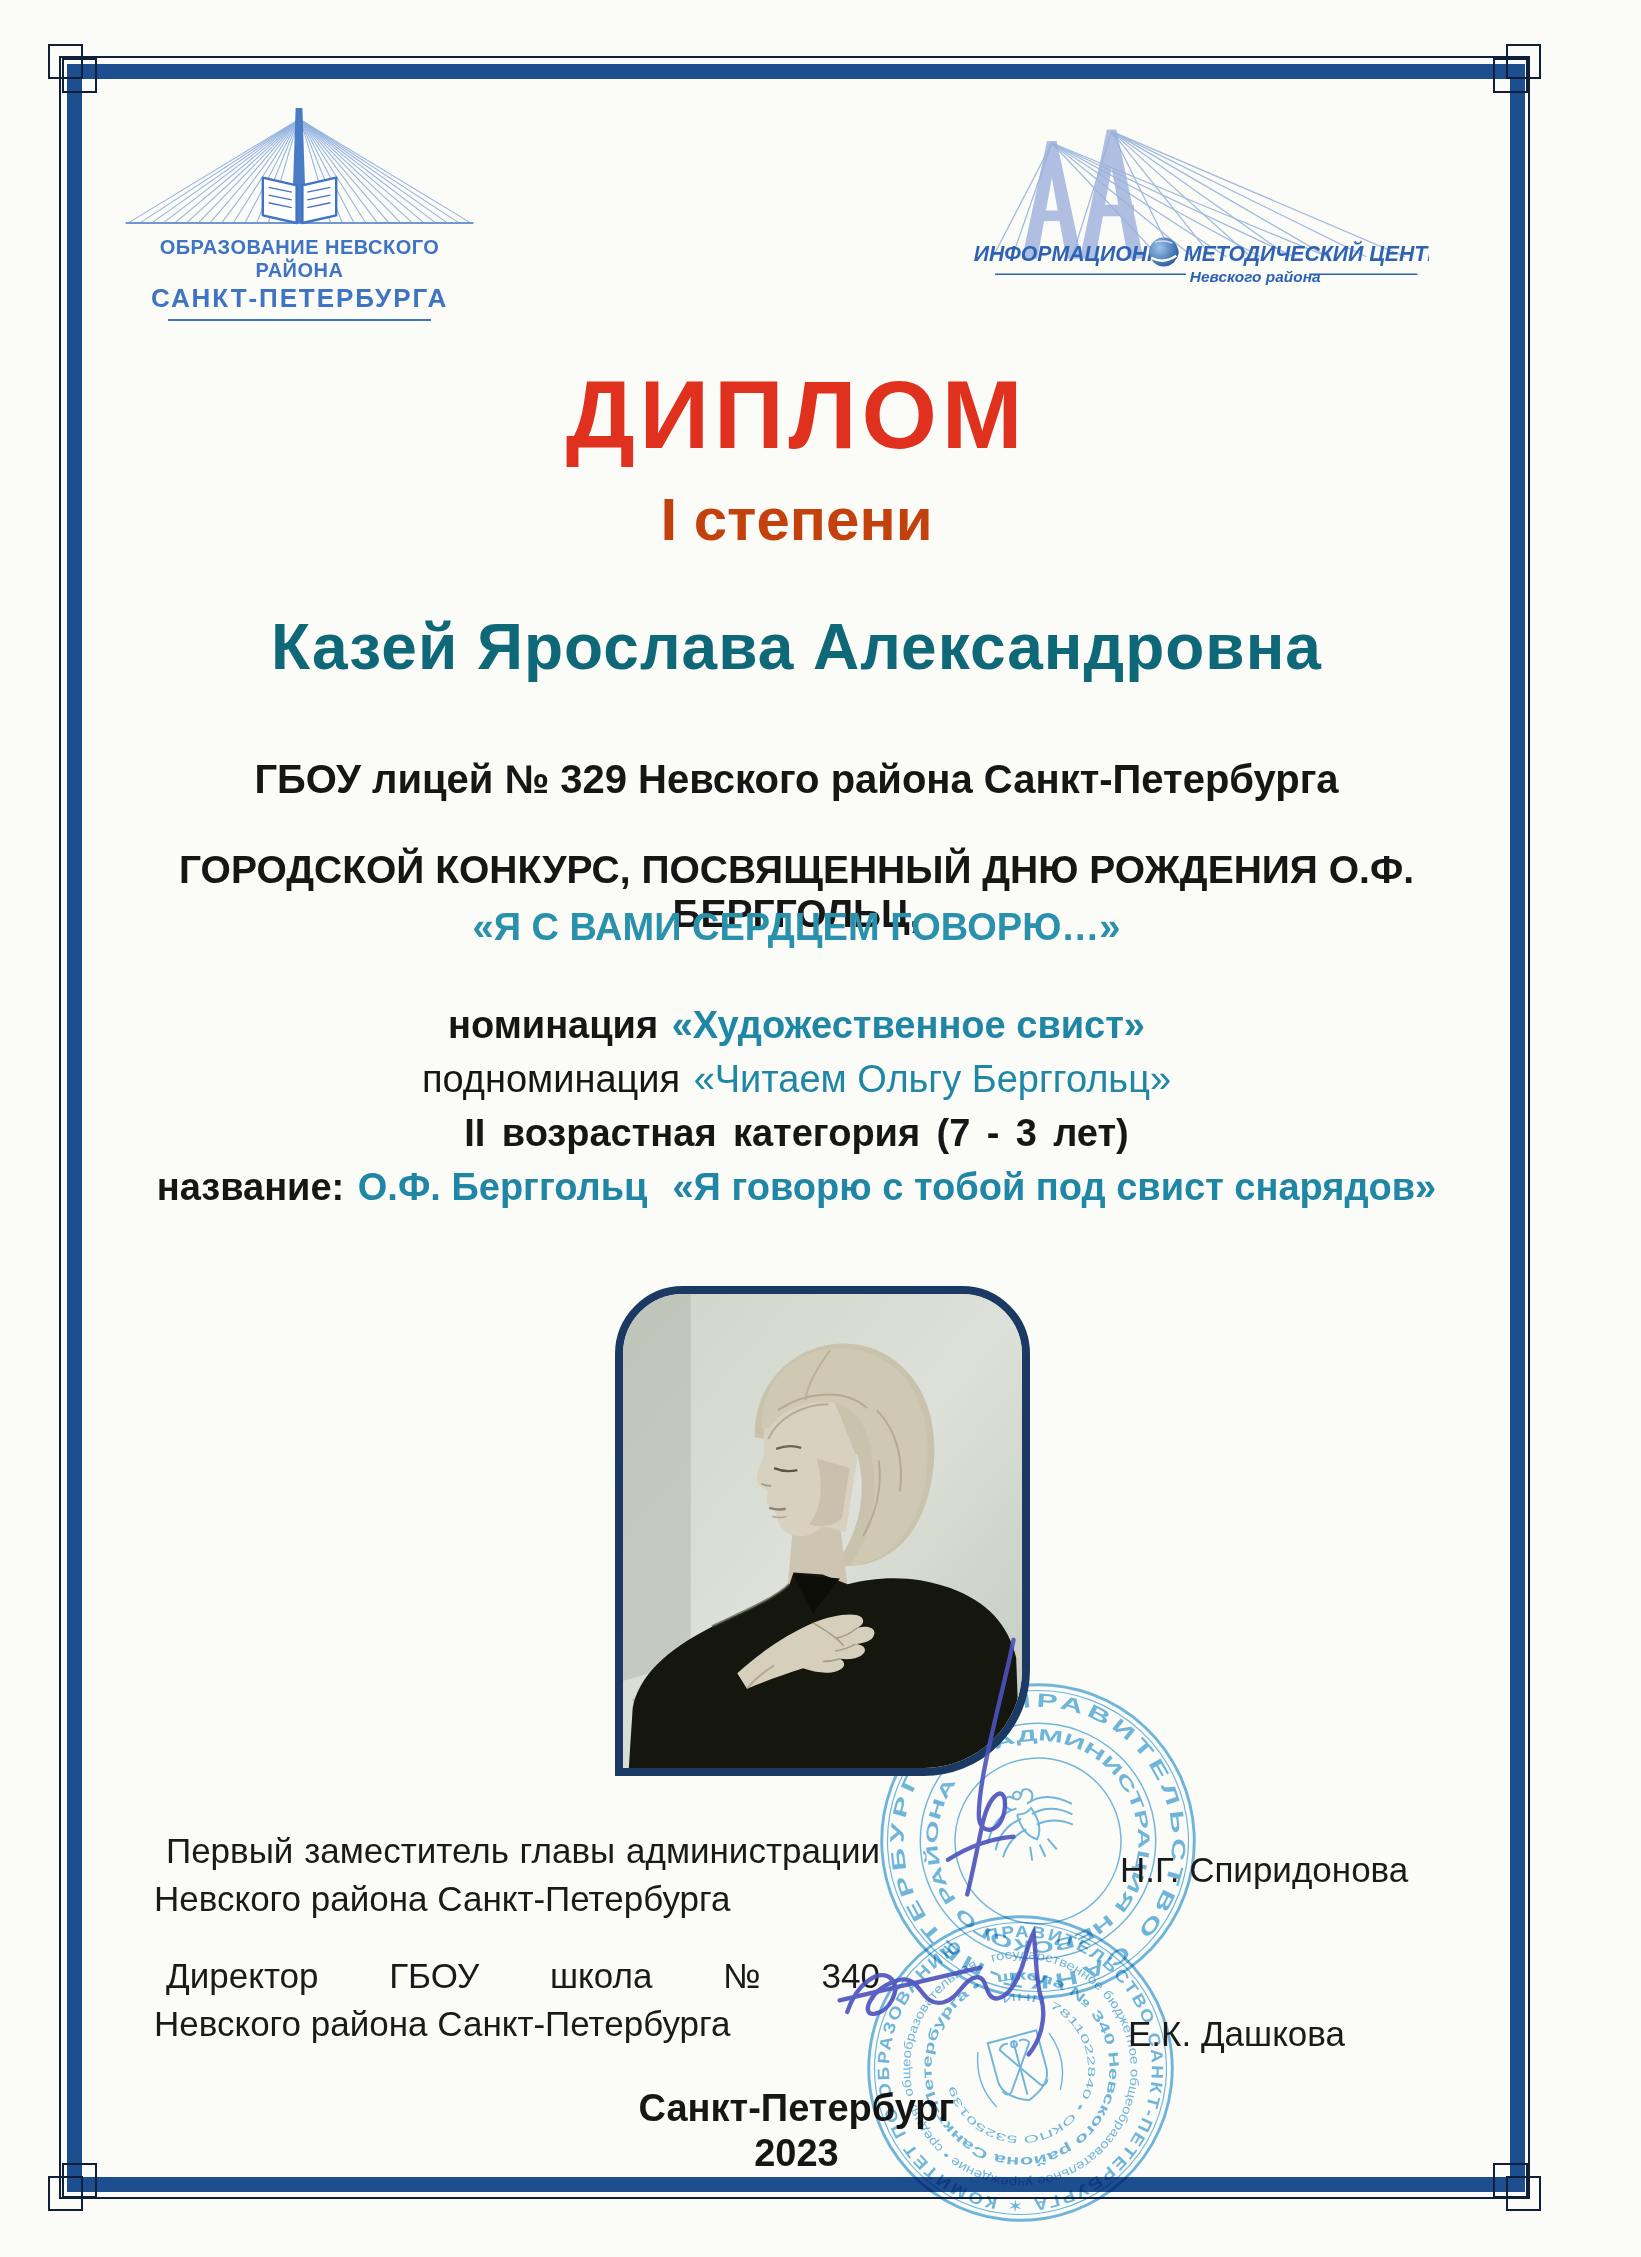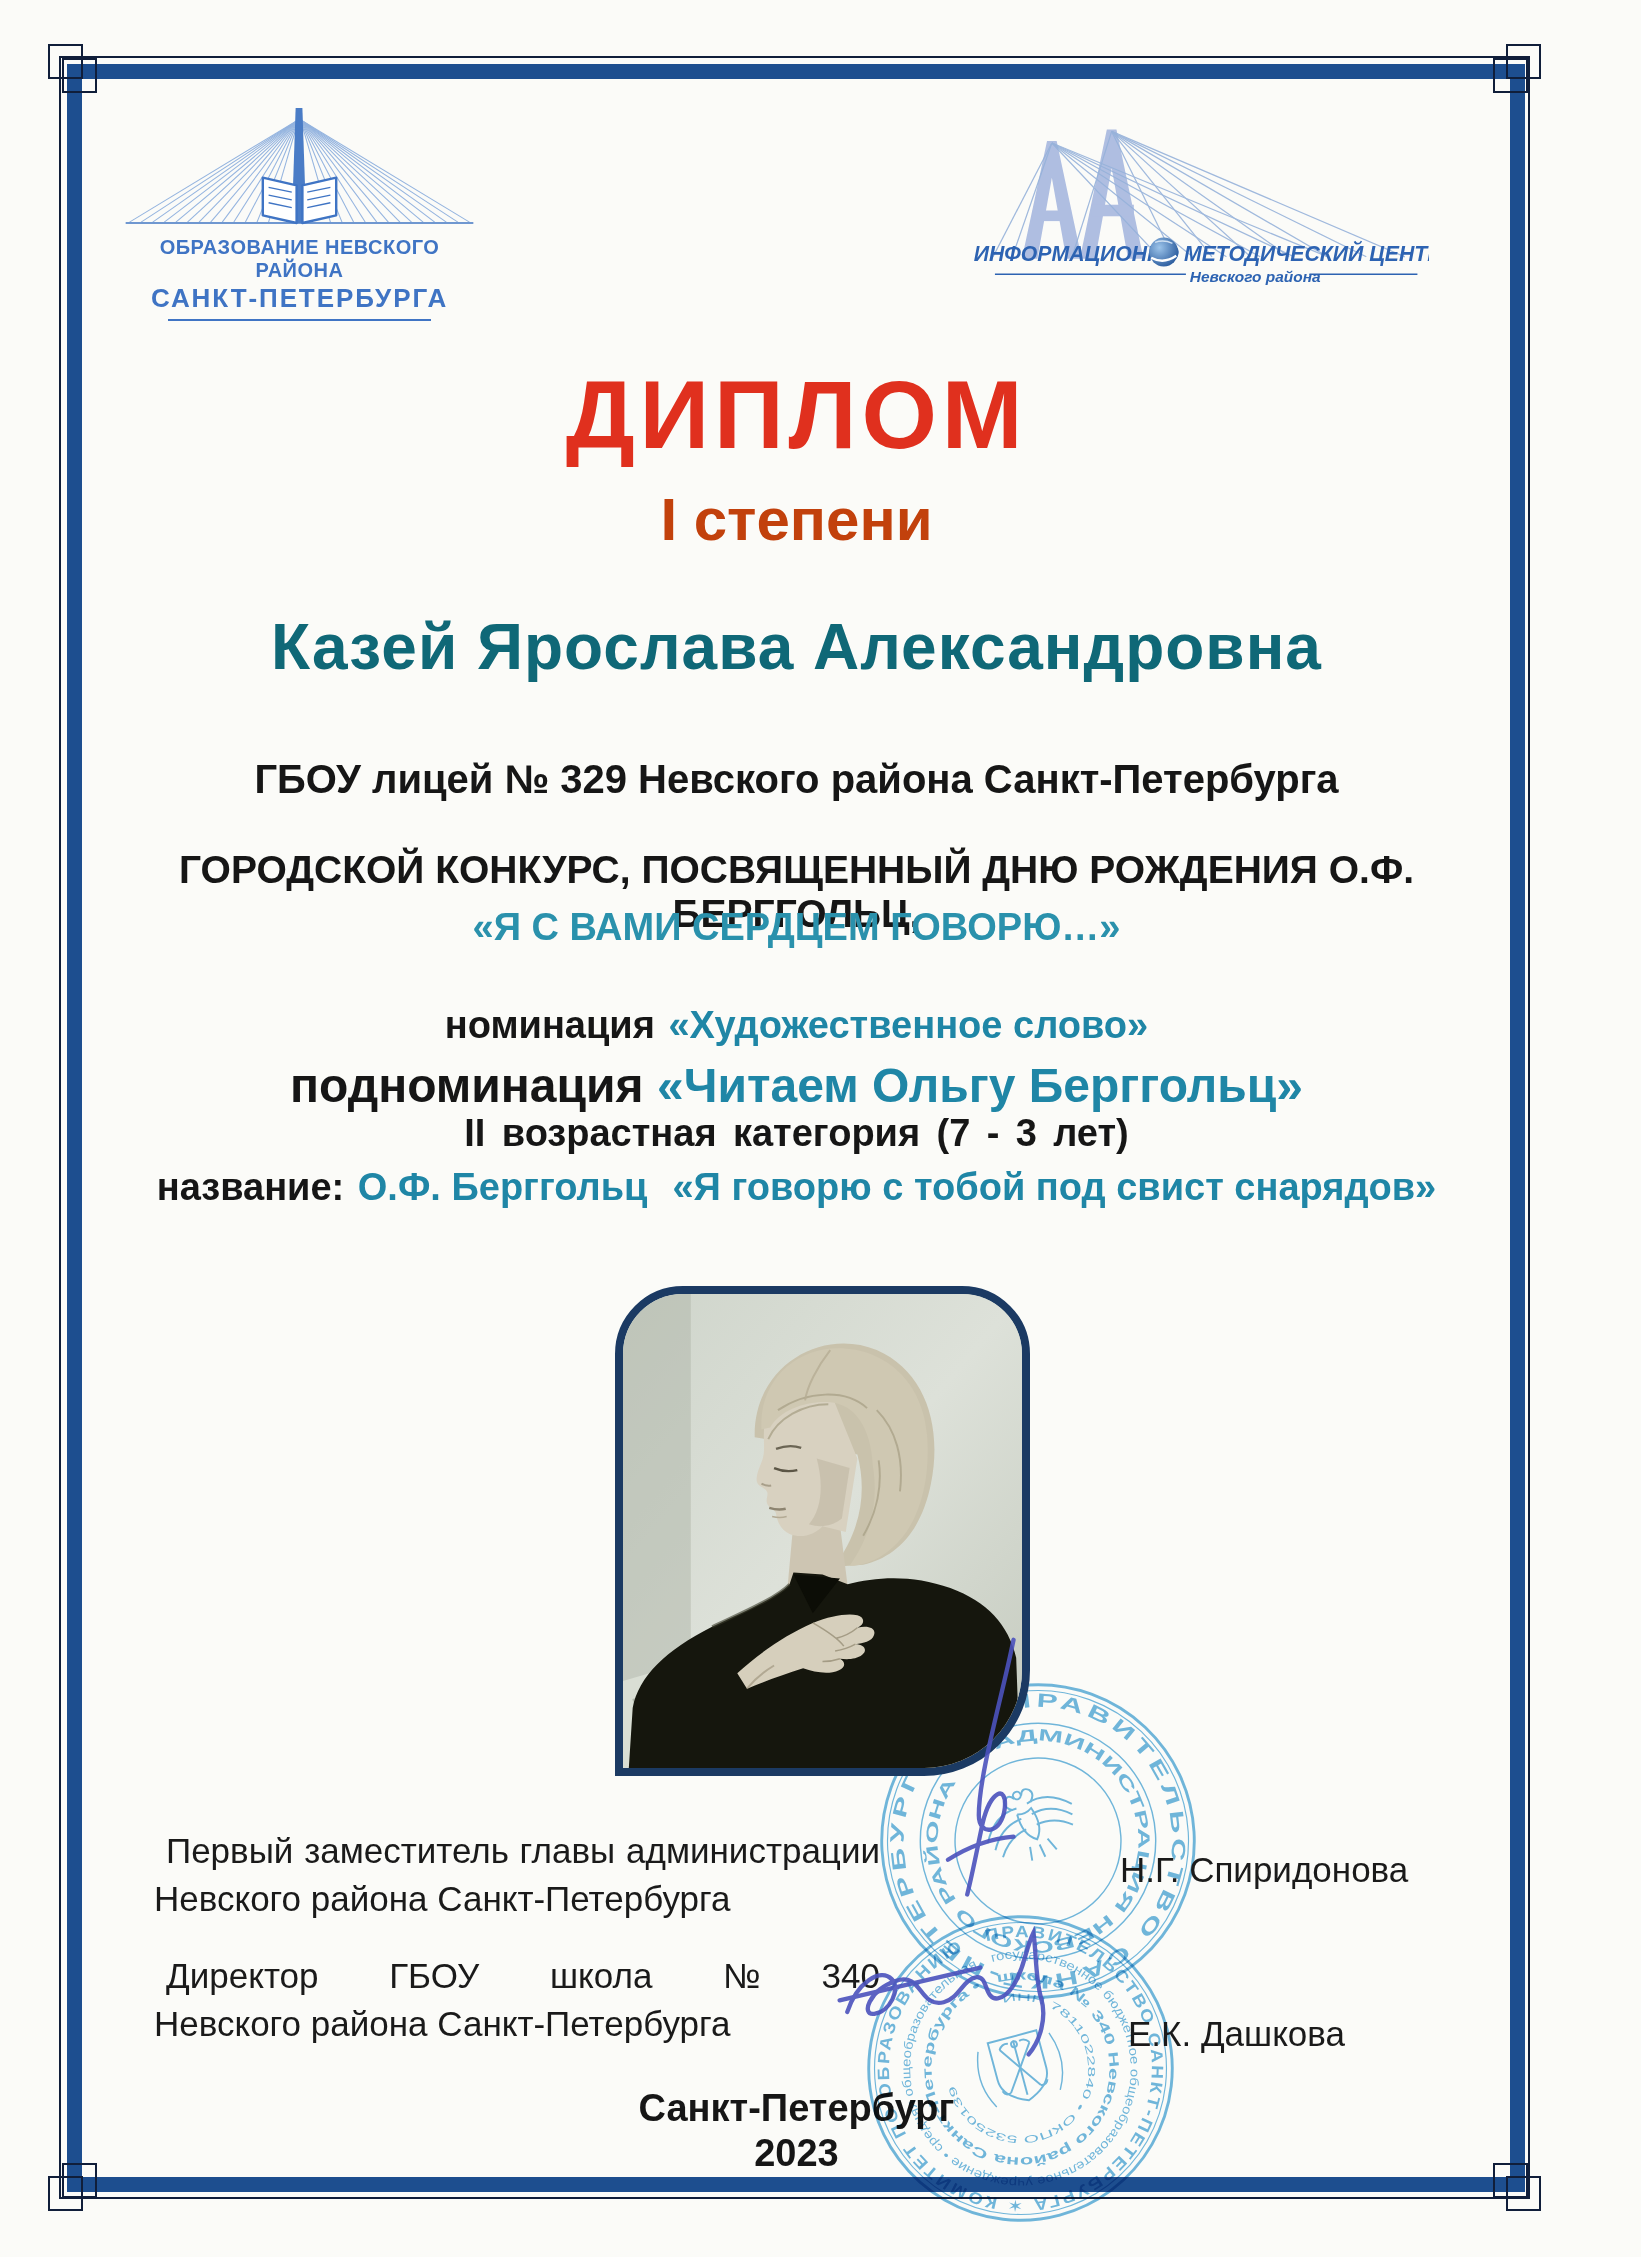--- a/index.html
+++ b/index.html
@@ -35,21 +35,21 @@
 
   
   .content-col { left:87px; width:1419px; text-align:center; z-index:2; }
   .t-title   { top:359px; font-size:97px; font-weight:bold; color:#e0301e; letter-spacing:4.8px; }
   .t-degree  { top:485px; font-size:60px;  font-weight:bold; color:#c2410c; }
   .t-name    { top:610px; font-size:64px;  font-weight:bold; color:#0f6877; letter-spacing:1px; }
   .t-school  { top:757px; font-size:40px;  font-weight:bold; color:#161616; }
   .t-contest1{ top:848px; font-size:39px;  font-weight:bold; color:#161616; }
   .t-contest2{ top:906px; font-size:38px;  font-weight:bold; color:#2a91ac; }
   .t-nomin   { top:1004px; font-size:38px; font-weight:bold; color:#161616; }
-  .t-subnom  { top:1058px; font-size:48px; font-weight:bold; color:#161616; }
+  .t-subnom  { top:1058px; font-size:38px; font-weight:normal; color:#161616; }
   .t-age     { top:1112px; font-size:38px; font-weight:bold; color:#161616; word-spacing:5.8px; }
   .t-work    { top:1166px; font-size:38px; font-weight:bold; color:#161616; }
   .teal { color:#1f86a6; }
   .lbl { margin-right:13.5px; }
   .auth { margin-right:25px; }
 
   
   .photo {
     left:615px; top:1286px; width:415px; height:490px;
     border:8.7px solid #1b3a63;
@@ -183,21 +183,21 @@
 </div>
 
 <div class="abs content-col t-title">ДИПЛОМ</div>
 <div class="abs content-col t-degree">I степени</div>
 <div class="abs content-col t-name">Казей Ярослава Александровна</div>
 <div class="abs content-col t-school">ГБОУ лицей № 329 Невского района Санкт-Петербурга</div>
 <div class="abs content-col t-contest1">ГОРОДСКОЙ КОНКУРС, ПОСВЯЩЕННЫЙ ДНЮ РОЖДЕНИЯ О.Ф. БЕРГГОЛЬЦ,</div>
 <div class="abs content-col t-contest2">«Я С ВАМИ СЕРДЦЕМ ГОВОРЮ…»</div>
 
 <div class="abs content-col t-nomin">
-  <span class="lbl">номинация</span><span class="teal">«Художественное слово»</span>
+  <span class="lbl">номинация</span><span class="teal">«Художественное свист»</span>
 </div>
 <div class="abs content-col t-subnom">
   <span class="lbl">подноминация</span><span class="teal">«Читаем Ольгу Берггольц»</span>
 </div>
 <div class="abs content-col t-age">II возрастная категория (7 - 3 лет)</div>
 <div class="abs content-col t-work">
   <span class="lbl">название:</span><span class="teal auth">О.Ф. Берггольц</span><span class="teal">«Я говорю с тобой под свист снарядов»</span>
 </div>
 
 <div class="abs photo">

